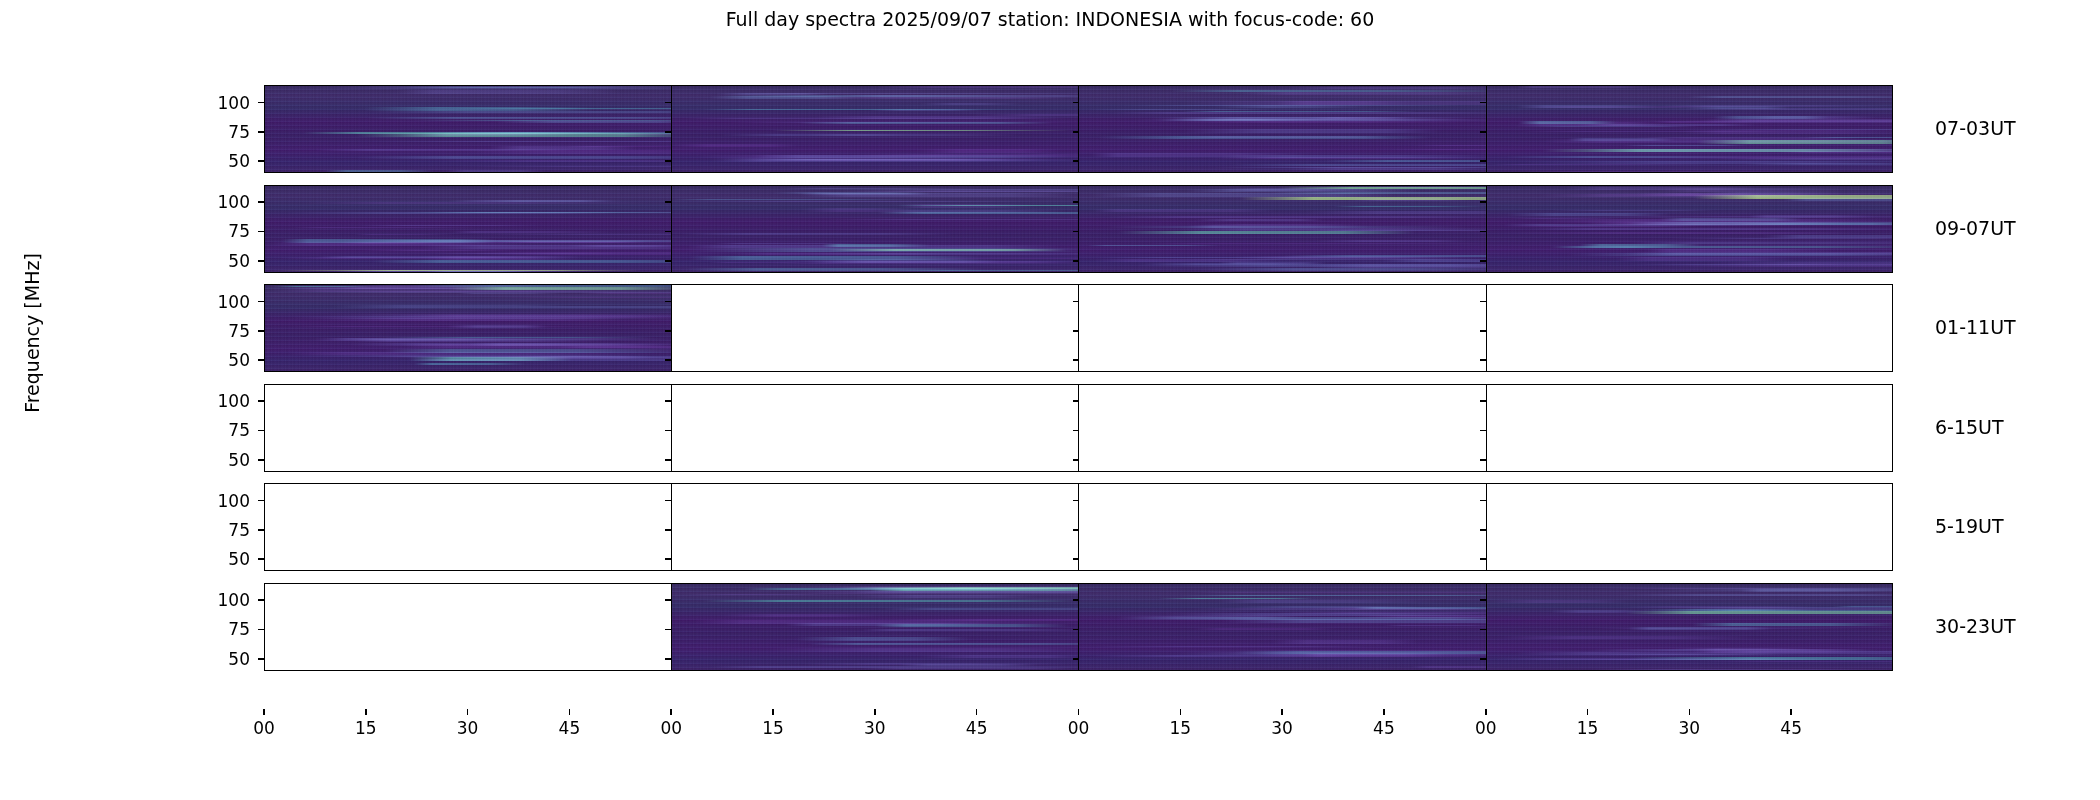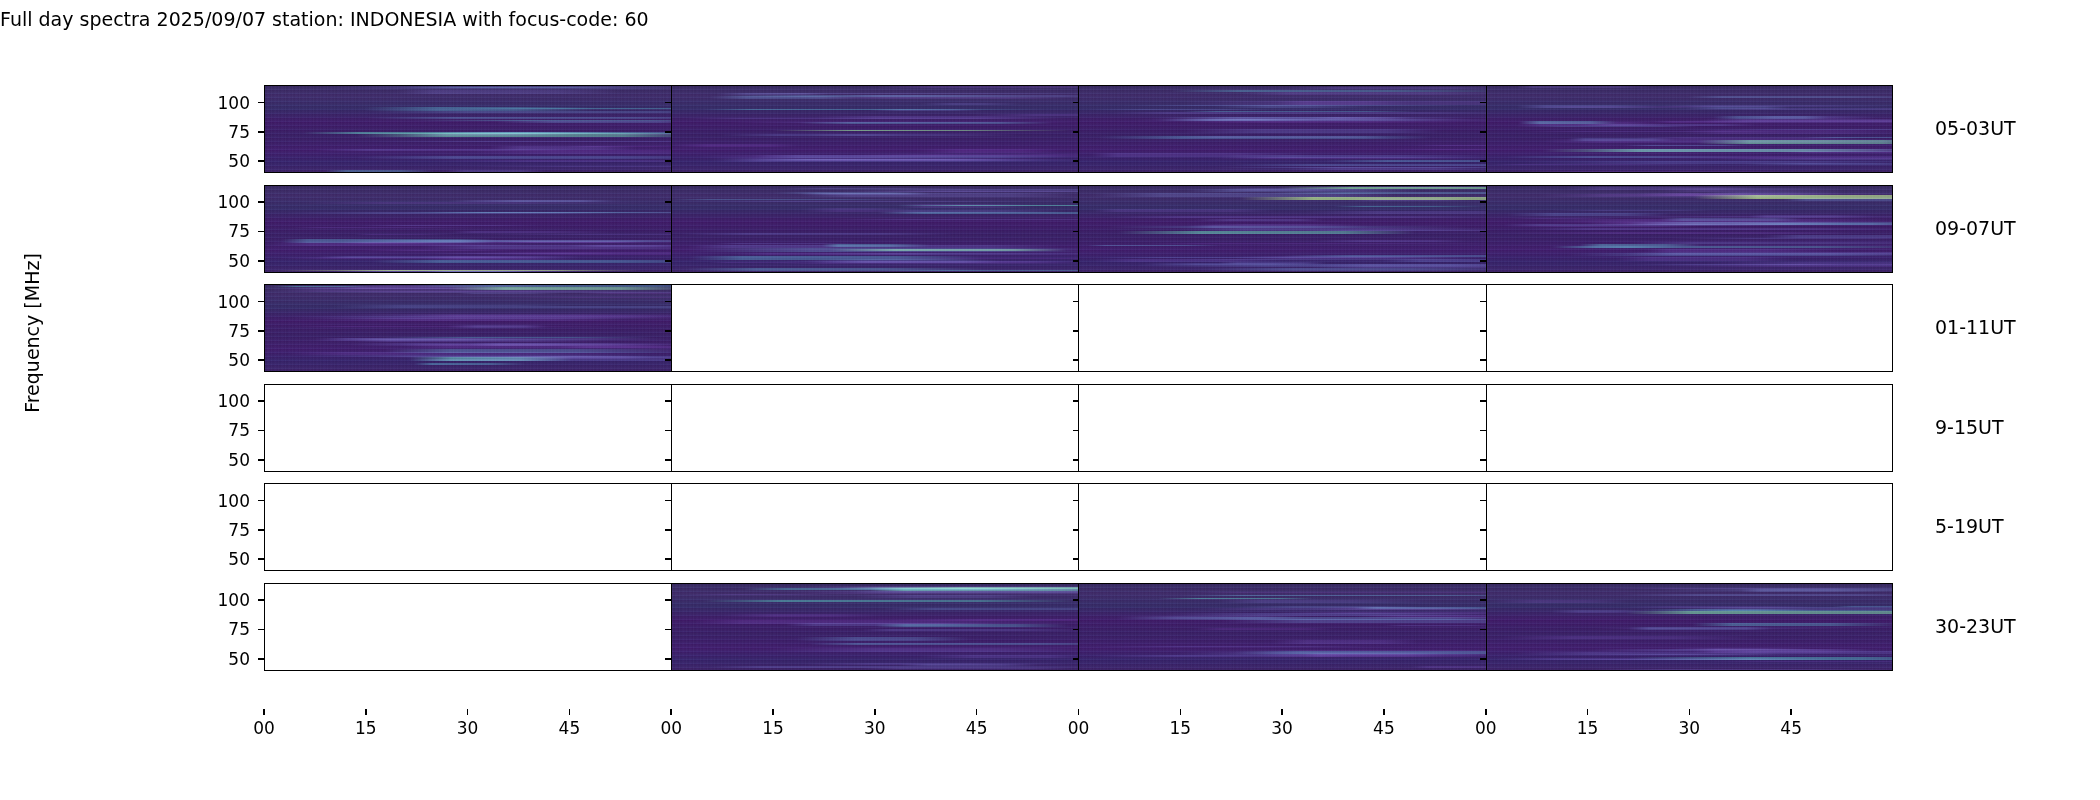--- a/index.html
+++ b/index.html
@@ -14,20 +14,21 @@
   }
   #figure {
     position: absolute;
     left: 0; top: 0;
     width: 2100px; height: 800px;
   }
   #fig-title {
     position: absolute;
     left: 0; top: 8px;
     width: 2100px;
+    text-align: center;
     font-size: 19px;
     color: #000000;
     white-space: nowrap;
   }
   #ylabel {
     position: absolute;
     left: -78px;
     top: 322px;
     width: 220px;
     text-align: center;
@@ -675,21 +676,21 @@
     <div class="ytick-wrap" style="top: 121.933px;">75</div>
     <div class="ytick-mark" style="top: 131.133px;"></div>
     <div class="ytick-mark" style="left: 665.25px; top: 131.133px;"></div>
     <div class="ytick-mark" style="left: 1072.5px; top: 131.133px;"></div>
     <div class="ytick-mark" style="left: 1479.75px; top: 131.133px;"></div>
     <div class="ytick-wrap" style="top: 92.6px;">100</div>
     <div class="ytick-mark" style="top: 101.8px;"></div>
     <div class="ytick-mark" style="left: 665.25px; top: 101.8px;"></div>
     <div class="ytick-mark" style="left: 1072.5px; top: 101.8px;"></div>
     <div class="ytick-mark" style="left: 1479.75px; top: 101.8px;"></div>
-    <div class="row-label" style="top: 117px;">05-03UT</div>
+    <div class="row-label" style="top: 117px;">07-03UT</div>
     <div class="ytick-wrap" style="top: 250.767px;">50</div>
     <div class="ytick-mark" style="top: 259.967px;"></div>
     <div class="ytick-mark" style="left: 665.25px; top: 259.967px;"></div>
     <div class="ytick-mark" style="left: 1072.5px; top: 259.967px;"></div>
     <div class="ytick-mark" style="left: 1479.75px; top: 259.967px;"></div>
     <div class="ytick-wrap" style="top: 221.433px;">75</div>
     <div class="ytick-mark" style="top: 230.633px;"></div>
     <div class="ytick-mark" style="left: 665.25px; top: 230.633px;"></div>
     <div class="ytick-mark" style="left: 1072.5px; top: 230.633px;"></div>
     <div class="ytick-mark" style="left: 1479.75px; top: 230.633px;"></div>
@@ -723,21 +724,21 @@
     <div class="ytick-wrap" style="top: 420.433px;">75</div>
     <div class="ytick-mark" style="top: 429.633px;"></div>
     <div class="ytick-mark" style="left: 665.25px; top: 429.633px;"></div>
     <div class="ytick-mark" style="left: 1072.5px; top: 429.633px;"></div>
     <div class="ytick-mark" style="left: 1479.75px; top: 429.633px;"></div>
     <div class="ytick-wrap" style="top: 391.1px;">100</div>
     <div class="ytick-mark" style="top: 400.3px;"></div>
     <div class="ytick-mark" style="left: 665.25px; top: 400.3px;"></div>
     <div class="ytick-mark" style="left: 1072.5px; top: 400.3px;"></div>
     <div class="ytick-mark" style="left: 1479.75px; top: 400.3px;"></div>
-    <div class="row-label" style="top: 415.5px;">9-15UT</div>
+    <div class="row-label" style="top: 415.5px;">6-15UT</div>
     <div class="ytick-wrap" style="top: 549.267px;">50</div>
     <div class="ytick-mark" style="top: 558.467px;"></div>
     <div class="ytick-mark" style="left: 665.25px; top: 558.467px;"></div>
     <div class="ytick-mark" style="left: 1072.5px; top: 558.467px;"></div>
     <div class="ytick-mark" style="left: 1479.75px; top: 558.467px;"></div>
     <div class="ytick-wrap" style="top: 519.933px;">75</div>
     <div class="ytick-mark" style="top: 529.133px;"></div>
     <div class="ytick-mark" style="left: 665.25px; top: 529.133px;"></div>
     <div class="ytick-mark" style="left: 1072.5px; top: 529.133px;"></div>
     <div class="ytick-mark" style="left: 1479.75px; top: 529.133px;"></div>

